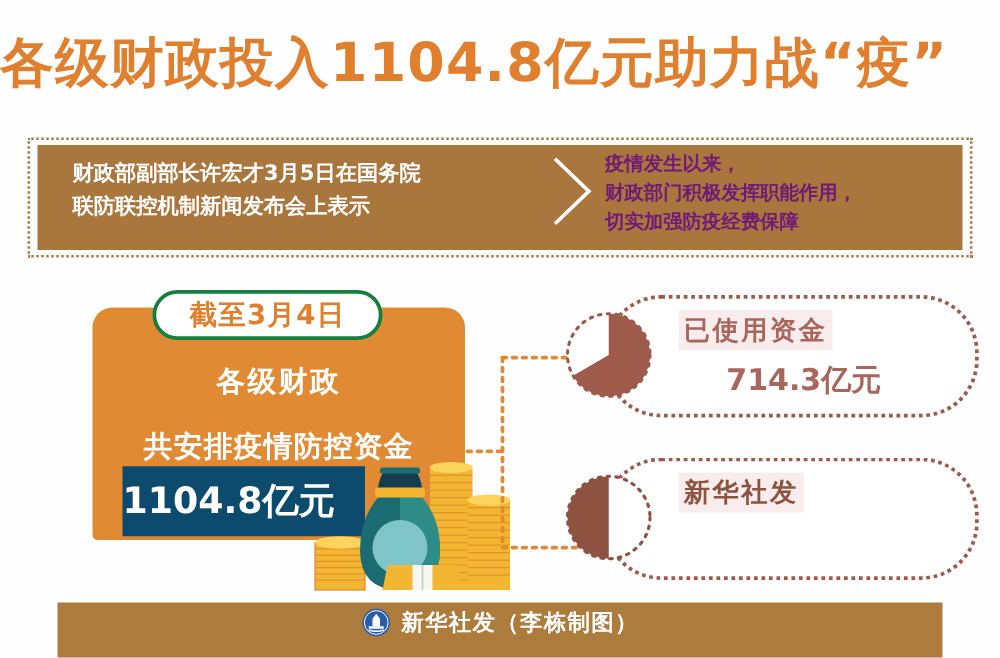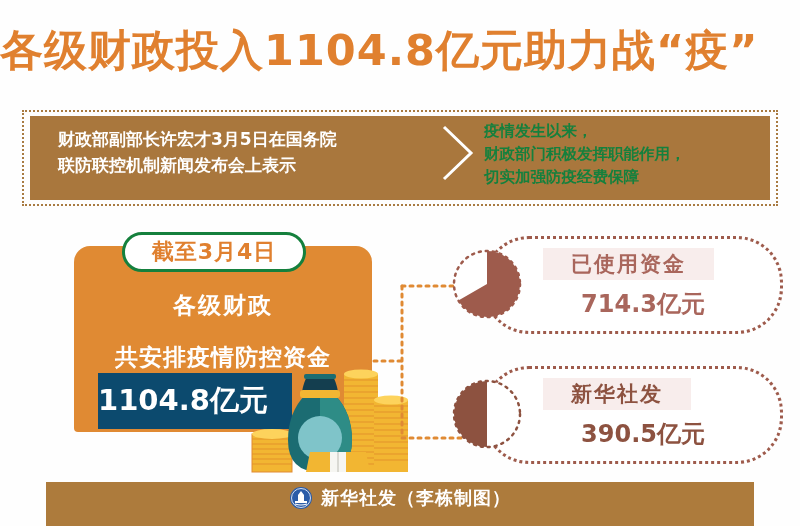--- a/index.html
+++ b/index.html
@@ -34,21 +34,21 @@
   }
   .banner-left{
     position:absolute;left:36px;top:16px;width:370px;
     color:#ffffff;font-size:17px;line-height:26px;font-weight:600;
   }
   .banner-chev{
     position:absolute;left:418px;top:14px;width:36px;height:58px;
   }
   .banner-right{
     position:absolute;left:462px;top:10px;width:300px;
-    color:#15803d;font-size:15.5px;line-height:23px;font-weight:600;
+    color:#701a75;font-size:15.5px;line-height:23px;font-weight:600;
   }
 
   
   .card{
     position:absolute;left:74px;top:246px;width:298px;height:186px;
     background:#E08A33;border-radius:16px 16px 4px 4px;
   }
   .card-badge{
     position:absolute;left:122px;top:232px;width:184px;height:40px;
     background:#ffffff;border:3px solid #15803d;border-radius:20px;
@@ -82,21 +82,21 @@
     position:absolute;width:300px;height:98px;
     border:3px dotted #9E5B4C;border-radius:46px;box-sizing:border-box;
     background:#ffffff;
   }
   .panel-1{left:483px;top:236px;}
   .panel-2{left:483px;top:366px;}
   .pie{position:absolute;width:72px;height:72px;z-index:4;}
   .pie-1{left:451px;top:248px;}
   .pie-2{left:451px;top:378px;}
   .panel-label{
-    position:absolute;height:32px;padding:0 28px;
+    position:absolute;height:32px;padding:0 4px;
     background:#F8EDEC;display:flex;align-items:center;justify-content:center;
     font-size:21px;font-weight:600;letter-spacing:2px;
   }
   .lbl-1{left:543px;top:248px;color:#A9665C;}
   .lbl-2{left:543px;top:378px;color:#8D5240;}
   .panel-val{
     position:absolute;width:220px;text-align:center;
     font-size:24px;font-weight:600;letter-spacing:0px;
   }
   .val-1{left:533px;top:288px;color:#A9665C;}
@@ -233,21 +233,20 @@
   </svg>
   <div class="panel-label lbl-1">已使用资金</div>
   <div class="panel-val val-1">714.3亿元</div>
 
   <div class="panel panel-2"></div>
   <svg class="pie pie-2" viewBox="0 0 72 72">
     <circle cx="36" cy="36" r="33" fill="#ffffff" stroke="#8D5240" stroke-width="2.5" stroke-dasharray="2 5" stroke-linecap="round"></circle>
     <path d="M36 36 L36 3 A33 33 0 0 0 36 69 Z" fill="#8D5240"></path>
   </svg>
   <div class="panel-label lbl-2">新华社发</div>
-  <div class="panel-val val-2">390.5亿元</div>
 
   <div class="footer">
     <div class="footer-inner">
       <svg class="footer-logo" viewBox="0 0 24 24">
         <circle cx="12" cy="12" r="11" fill="#2B5CA8"></circle>
         <circle cx="12" cy="12" r="9.5" fill="none" stroke="#ffffff" stroke-width="0.8"></circle>
         <path d="M12 5 L15 9 L15 15 L9 15 L9 9 Z" fill="#ffffff"></path>
         <rect x="6" y="15" width="12" height="2" fill="#ffffff"></rect>
         <path d="M6 18 Q12 20 18 18" fill="none" stroke="#ffffff" stroke-width="1.2"></path>
       </svg>

